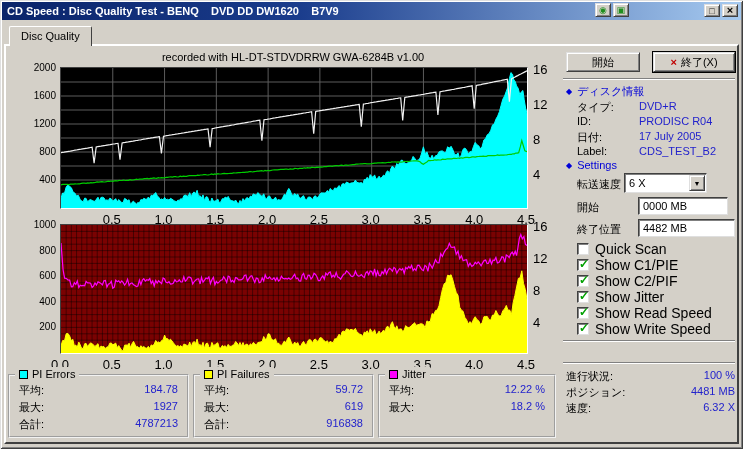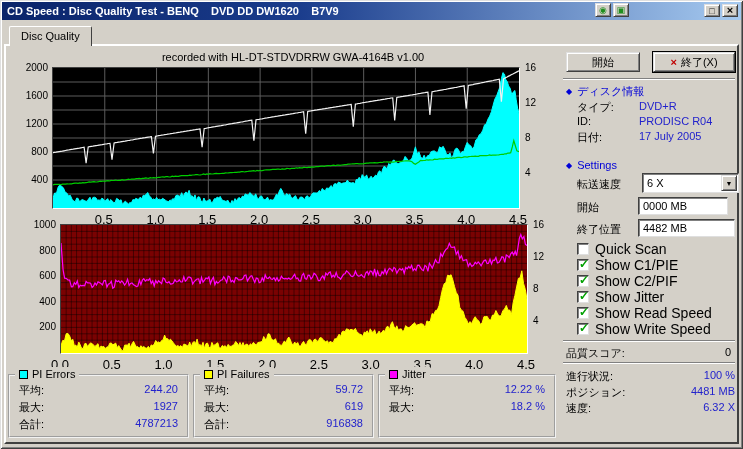--- a/index.html
+++ b/index.html
@@ -20,30 +20,30 @@
   #tbclose{left:722px;top:4px;width:16px;height:13px;font-weight:bold;font-size:11px;line-height:11px;color:#000;}
   
   #tab{position:absolute;left:9px;top:26px;height:20px;padding:3px 11px 0;background:#d4d0c8;
     border:1px solid;border-color:#fff #404040 #d4d0c8 #fff;border-bottom:none;border-radius:2px 2px 0 0;
     font-size:11px;z-index:5;}
   #panel{position:absolute;left:4px;top:44px;width:735px;height:400px;background:#d4d0c8;
     border:2px solid;border-color:#fff #404040 #404040 #fff;z-index:1;}
   
   #chart-title{position:absolute;left:60px;top:51px;width:466px;text-align:center;font-size:11px;z-index:3;color:#000;}
   .chart-block{position:absolute;z-index:3;}
-  #chart-top{left:18px;top:67px;width:528px;height:138px;}
+  #chart-top{left:26px;top:67px;width:528px;height:138px;}
   #chart-bottom{left:26px;top:224px;width:528px;height:146px;}
   .plot{position:absolute;left:34px;top:0;border:1px solid;border-color:#404040 #fff #fff #404040;}
   #chart-top .plot{width:468px;height:142px;background:#000;}
   #chart-bottom .plot{width:468px;height:130px;background:#7a0202;}
   .plot svg{display:block;}
   .ylab-left{position:absolute;left:0;top:0;width:32px;height:100%;}
   .ylab-left span{position:absolute;right:2px;font-size:10px;color:#000;}
   .ylab-right{position:absolute;left:505px;top:0;width:22px;height:100%;}
-  .ylab-right span{position:absolute;left:2px;font-size:10px;color:#000;}
+  .ylab-right span{position:absolute;left:2px;font-size:13px;color:#000;}
   .xlab{position:absolute;left:34px;width:468px;height:12px;}
   #chart-top .xlab{top:145px;}
   #chart-bottom .xlab{top:133px;}
   .xlab span{position:absolute;width:30px;text-align:center;font-size:13px;color:#000;}
   
   .group{position:absolute;top:374px;height:64px;border:2px groove #f2f2f2;z-index:3;}
   #g1{left:8px;width:181px;}
   #g2{left:193px;width:181px;}
   #g3{left:378px;width:178px;}
   .legend{position:absolute;top:-9px;left:5px;background:#d4d0c8;display:flex;gap:4px;align-items:center;
@@ -68,21 +68,21 @@
   #sep1{top:78px;} #sep2{top:340px;} #sep3{top:362px;}
   .hdr{position:absolute;left:566px;font-size:11px;color:#0000d8;display:flex;align-items:center;gap:5px;z-index:3;}
   .hdr .ico{font-size:8px;color:#0000d8;}
   #hdr-disc{top:84px;} #hdr-settings{top:159px;}
   .info-row{position:absolute;left:577px;width:158px;font-size:11px;z-index:3;height:13px;}
   .info-row .l{position:absolute;left:0;color:#000;}
   .info-row .v{position:absolute;left:62px;color:#2222cc;white-space:nowrap;}
   #ir0{top:100px;} #ir1{top:115px;} #ir2{top:130px;} #ir3{top:145px;}
   .side-label{position:absolute;left:577px;font-size:11px;color:#000;z-index:3;}
   #lbl-speed{top:177px;} #lbl-start{top:200px;} #lbl-end{top:222px;}
-  #dd-speed{left:642px;top:173px;width:97px;height:20px;}
+  #dd-speed{left:624px;top:173px;width:83px;height:20px;}
   #fld-start{left:638px;top:197px;width:90px;height:18px;}
   #fld-end{left:638px;top:219px;width:97px;height:18px;}
   .cb{position:absolute;left:577px;height:14px;display:flex;align-items:center;gap:6px;z-index:3;font-size:14px;color:#000;}
   #cb0{top:242px;} #cb1{top:258px;} #cb2{top:274px;} #cb3{top:290px;justify-content:space-between;} #cb4{top:306px;} #cb5{top:322px;}
   .cb .box{width:12px;height:12px;background:#fff;border:1px solid;border-color:#404040 #dfdfdf #dfdfdf #404040;
     box-shadow:inset 1px 1px 0 #808080;position:relative;}
   .cb.on .box::after{content:"\2713";position:absolute;left:1px;top:-3px;color:#00a000;font-size:12px;font-weight:bold;}
   .kv-row{position:absolute;left:566px;width:169px;font-size:11px;z-index:3;height:13px;}
   .kv-row .l{position:absolute;left:0;color:#000;}
   .kv-row .v{position:absolute;right:0;color:#2222cc;}
@@ -99,21 +99,21 @@
     <span>CD Speed : Disc Quality Test - BENQ    DVD DD DW1620    B7V9</span>
   </div>
   <div class="tb-btn" id="tbg1">◉</div>
   <div class="tb-btn" id="tbg2">▣</div>
   <div class="tb-btn" id="tbwin">□</div>
   <div class="tb-btn" id="tbclose">×</div>
 
   <div id="tab">Disc Quality</div>
   <div id="panel"></div>
 
-  <div id="chart-title">recorded with HL-DT-STDVDRRW GWA-4164B v1.00</div>
+  <div id="chart-title">recorded with HL-DT-STDVDRRW GWA-6284B v1.00</div>
 
   <div class="chart-block" id="chart-top">
     <div class="ylab-left">
         <span style="top: -5px;">2000</span>
         <span style="top: 23px;">1600</span>
         <span style="top: 51px;">1200</span>
         <span style="top: 79px;">800</span>
         <span style="top: 107px;">400</span>
       </div>
     <div class="plot" style="background: rgb(0, 0, 0);">
@@ -301,21 +301,21 @@
       </div>
   </div>
 
   <div class="group" id="g1">
     <div class="legend">
       <span class="swatch" style="background: rgb(0, 255, 255);"></span>
       <span>PI Errors</span>
     </div>
     <div class="srow srow-0">
         <span class="l">平均:</span>
-        <span class="v">244.20</span>
+        <span class="v">184.78</span>
       </div>
     <div class="srow srow-1">
         <span class="l">最大:</span>
         <span class="v">1927</span>
       </div>
     <div class="srow srow-2">
         <span class="l">合計:</span>
         <span class="v">4787213</span>
       </div>
   </div>
@@ -373,20 +373,24 @@
       <span class="v">DVD+R</span>
     </div>
   <div class="info-row" id="ir1">
       <span class="l">ID:</span>
       <span class="v">PRODISC R04</span>
     </div>
   <div class="info-row" id="ir2">
       <span class="l">日付:</span>
       <span class="v">17 July 2005</span>
     </div>
+  <div class="info-row" id="ir3">
+      <span class="l">Label:</span>
+      <span class="v">CDS_TEST_B2</span>
+    </div>
 
   <div class="hdr" id="hdr-settings">
     <span class="ico">◆</span>
     <span>Settings</span>
   </div>
 
   <div class="side-label" id="lbl-speed">転送速度</div>
   <div class="field" id="dd-speed">
     <span>6 X</span>
     <span class="dd-btn">▼</span>
@@ -418,24 +422,20 @@
       <span class="box"></span>
       <span>Show Read Speed</span>
     </div>
   <div class="cb on" id="cb5">
       <span class="box"></span>
       <span>Show Write Speed</span>
     </div>
 
   <div class="sep" id="sep2"></div>
 
-  <div class="kv-row" id="row-quality">
-    <span class="l">品質スコア:</span>
-    <span class="v v-black">0</span>
-  </div>
 
   <div class="sep" id="sep3"></div>
 
   <div class="kv-row" id="prow0">
       <span class="l">進行状況:</span>
       <span class="v">100 %</span>
     </div>
   <div class="kv-row" id="prow1">
       <span class="l">ポジション:</span>
       <span class="v">4481 MB</span>

